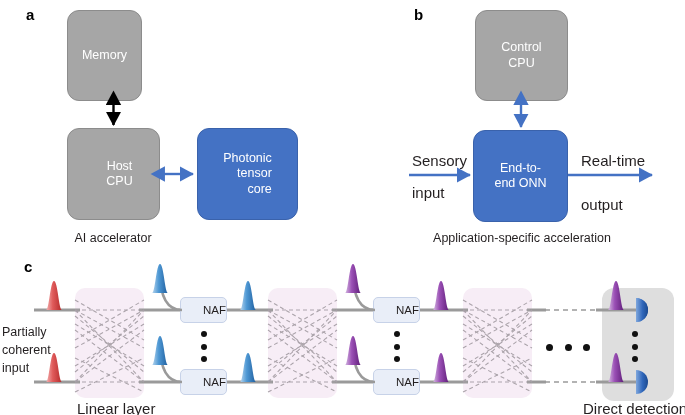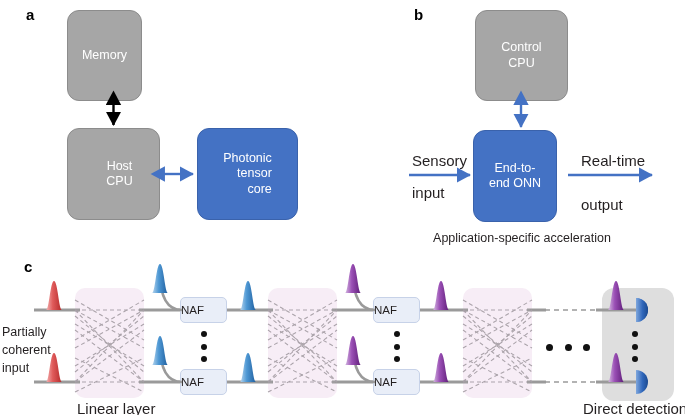--- a/index.html
+++ b/index.html
@@ -77,21 +77,21 @@
     border-radius: 10px;
   }
   .naf {
     position: absolute;
     box-sizing: border-box;
     background: #e9eef8;
     border: 1px solid #c7d2e8;
     border-radius: 5px;
     display: flex;
     align-items: center;
-    justify-content: flex-start;
+    justify-content: flex-end;
     font-size: 11.5px;
     color: #231f20;
   }
   .detect-bg {
     position: absolute;
     background: #dedede;
     border-radius: 12px;
   }
   .vdots {
     position: absolute;
@@ -136,29 +136,30 @@
     <span style="white-space:pre-line;margin-left:12px;">Host
 CPU</span>
   </div>
 
   <div class="box blue" style="left:197px; top:128px; width:101px; height:92px;">
     <span style="white-space:pre-line;text-align:right;">Photonic
 tensor
 core</span>
   </div>
 
+  <div class="caption" style="left:58px; top:231px; width:110px;">AI accelerator</div>
 
   <div class="panel-letter" style="left:414px; top:7px;">b</div>
 
   <div class="box gray" style="left:475px; top:10px; width:93px; height:91px;">
     <span style="white-space:pre-line;">Control
 CPU</span>
   </div>
 
-  <div class="box blue" style="left:473px; top:130px; width:84px; height:92px;">
+  <div class="box blue" style="left:473px; top:130px; width:95px; height:92px;">
     <span style="white-space:pre-line;">End-to-
 end ONN</span>
   </div>
 
   <div class="clabel" style="left:412px; top:152px;">Sensory</div>
   <div class="clabel" style="left:412px; top:184px;">input</div>
 
   <div class="clabel" style="left:581px; top:152px;">Real-time</div>
   <div class="clabel" style="left:581px; top:196px;">output</div>
 

